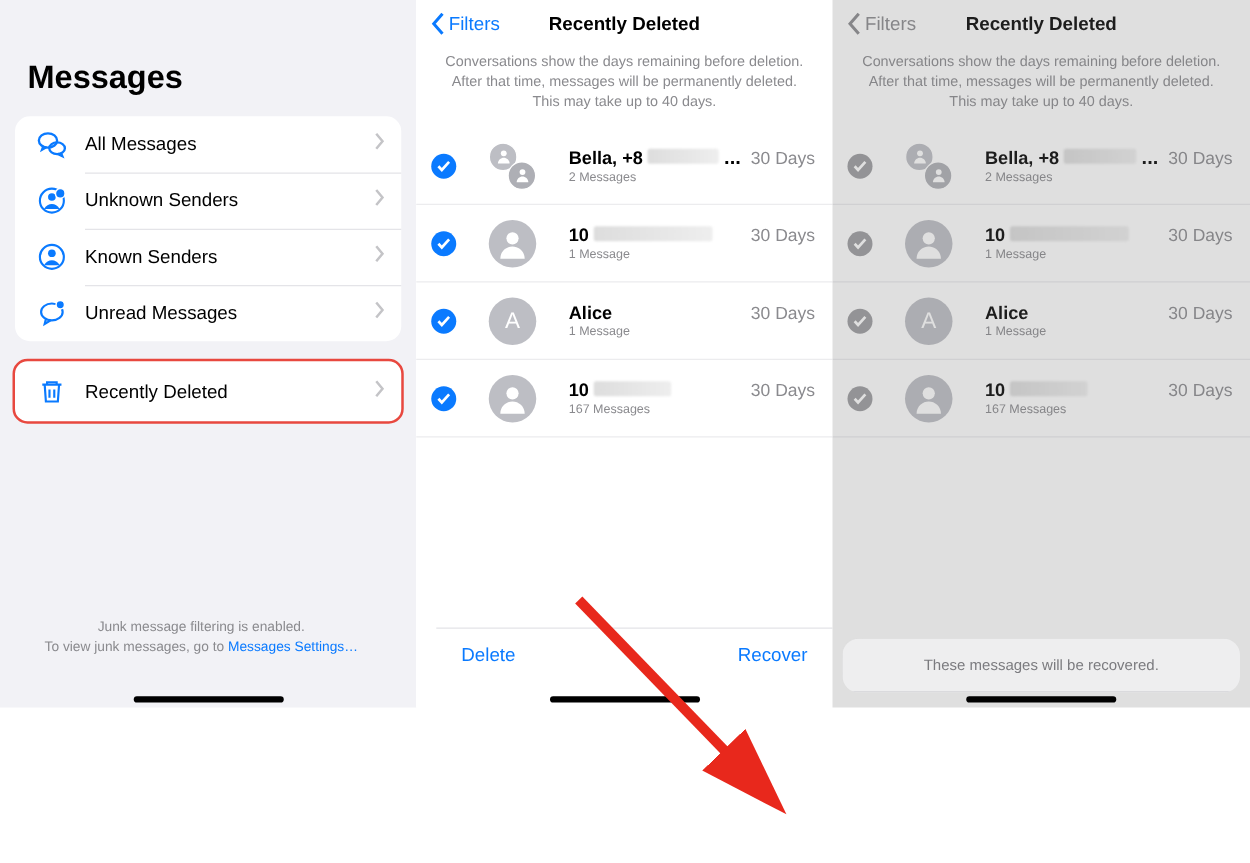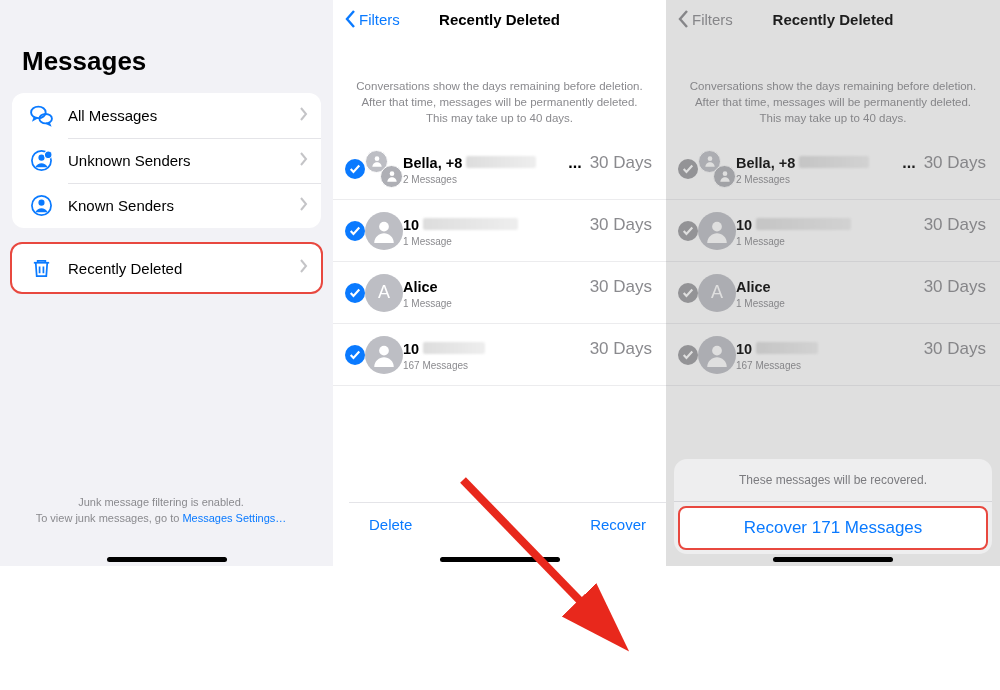--- a/index.html
+++ b/index.html
@@ -94,30 +94,29 @@
     font-size: 15px;
     color: #0a7aff;
     gap: 2px;
   }
   .subtext {
     font-size: 11.5px;
     color: #8a8a8e;
     text-align: center;
     padding: 4px 22px 12px;
     line-height: 1.4;
-    margin-top: 36px;
   }
   .conv-list { }
   .conv-row {
     display: flex;
     align-items: center;
     padding: 8px 14px 8px 12px;
     border-bottom: 1px solid #ececee;
     min-height: 62px;
-    gap: 0;
+    gap: 26px;
   }
   .check {
     width: 20px; height: 20px;
     border-radius: 50%;
     background: #0a7aff;
     color: #fff;
     display: flex; align-items: center; justify-content: center;
     flex-shrink: 0;
   }
   .avatar {
@@ -154,21 +153,21 @@
   .conv-name { font-size: 14.5px; font-weight: 600; color: #000; white-space: nowrap; }
   .conv-blur {
     display: inline-block;
     width: 70px; height: 12px;
     background: linear-gradient(to right, #ddd, #eee);
     filter: blur(1px);
     border-radius: 2px;
     vertical-align: middle;
   }
   .conv-ellipsis { color: #000; font-weight: 600; margin-left: auto; margin-right: 4px; }
-  .conv-days { font-size: 17px; color: #8a8a8e; white-space: nowrap; }
+  .conv-days { font-size: 14px; color: #8a8a8e; white-space: nowrap; }
   .conv-sub { font-size: 10px; color: #8a8a8e; }
   .toolbar {
     position: absolute;
     bottom: 20px; left: 16px; right: 0;
     height: 44px;
     display: flex;
     justify-content: space-between;
     align-items: center;
     padding: 0 20px;
     font-size: 15px;
@@ -284,20 +283,35 @@
     </div>
     <div class="p1-row">
       <span class="p1-icon">
         <svg width="23" height="23" viewBox="0 0 24 24" fill="none" stroke="currentColor" stroke-width="1.8">
             <circle cx="12" cy="12" r="10"></circle>
             <circle cx="12" cy="9" r="3.2" fill="currentColor" stroke="none"></circle>
             <path d="M5.5 19c1.5-3 4-4.2 6.5-4.2s5 1.2 6.5 4.2" fill="currentColor" stroke="none"></path>
           </svg>
       </span>
       <span class="p1-label">Known Senders</span>
+      <span class="p1-chevron">
+        <svg width="10" height="14" viewBox="0 0 8 14" fill="none" stroke="currentColor" stroke-width="2">
+            <path d="M1 1l5 6-5 6"></path>
+          </svg>
+      </span>
+    </div>
+    <div class="p1-row">
+      <span class="p1-icon">
+        <svg width="23" height="23" viewBox="0 0 24 24" fill="none" stroke="currentColor" stroke-width="1.8">
+            <ellipse cx="12" cy="11" rx="9" ry="7"></ellipse>
+            <path d="M7 17 L6 21 L11 18"></path>
+            <circle cx="19" cy="5" r="3.5" fill="currentColor" stroke="#fff" stroke-width="1.2"></circle>
+          </svg>
+      </span>
+      <span class="p1-label">Unread Messages</span>
       <span class="p1-chevron">
         <svg width="10" height="14" viewBox="0 0 8 14" fill="none" stroke="currentColor" stroke-width="2">
             <path d="M1 1l5 6-5 6"></path>
           </svg>
       </span>
     </div>
   </div>
 
   <div class="p1-group2">
     <div class="p1-row">
@@ -553,19 +567,18 @@
           <span class="conv-sub">167 Messages</span>
         </div>
       </div>
     </div>
 
     <div class="p3-dim"></div>
 
     <div class="action-sheet">
       <div class="sheet-group">
         <div class="sheet-header">These messages will be recovered.</div>
-        <div class="sheet-btn highlighted">Recover 171 Messages</div>
       </div>
     </div>
 
     <div class="home-indicator"></div>
   </div>
 </div>
 
 </body></html>

